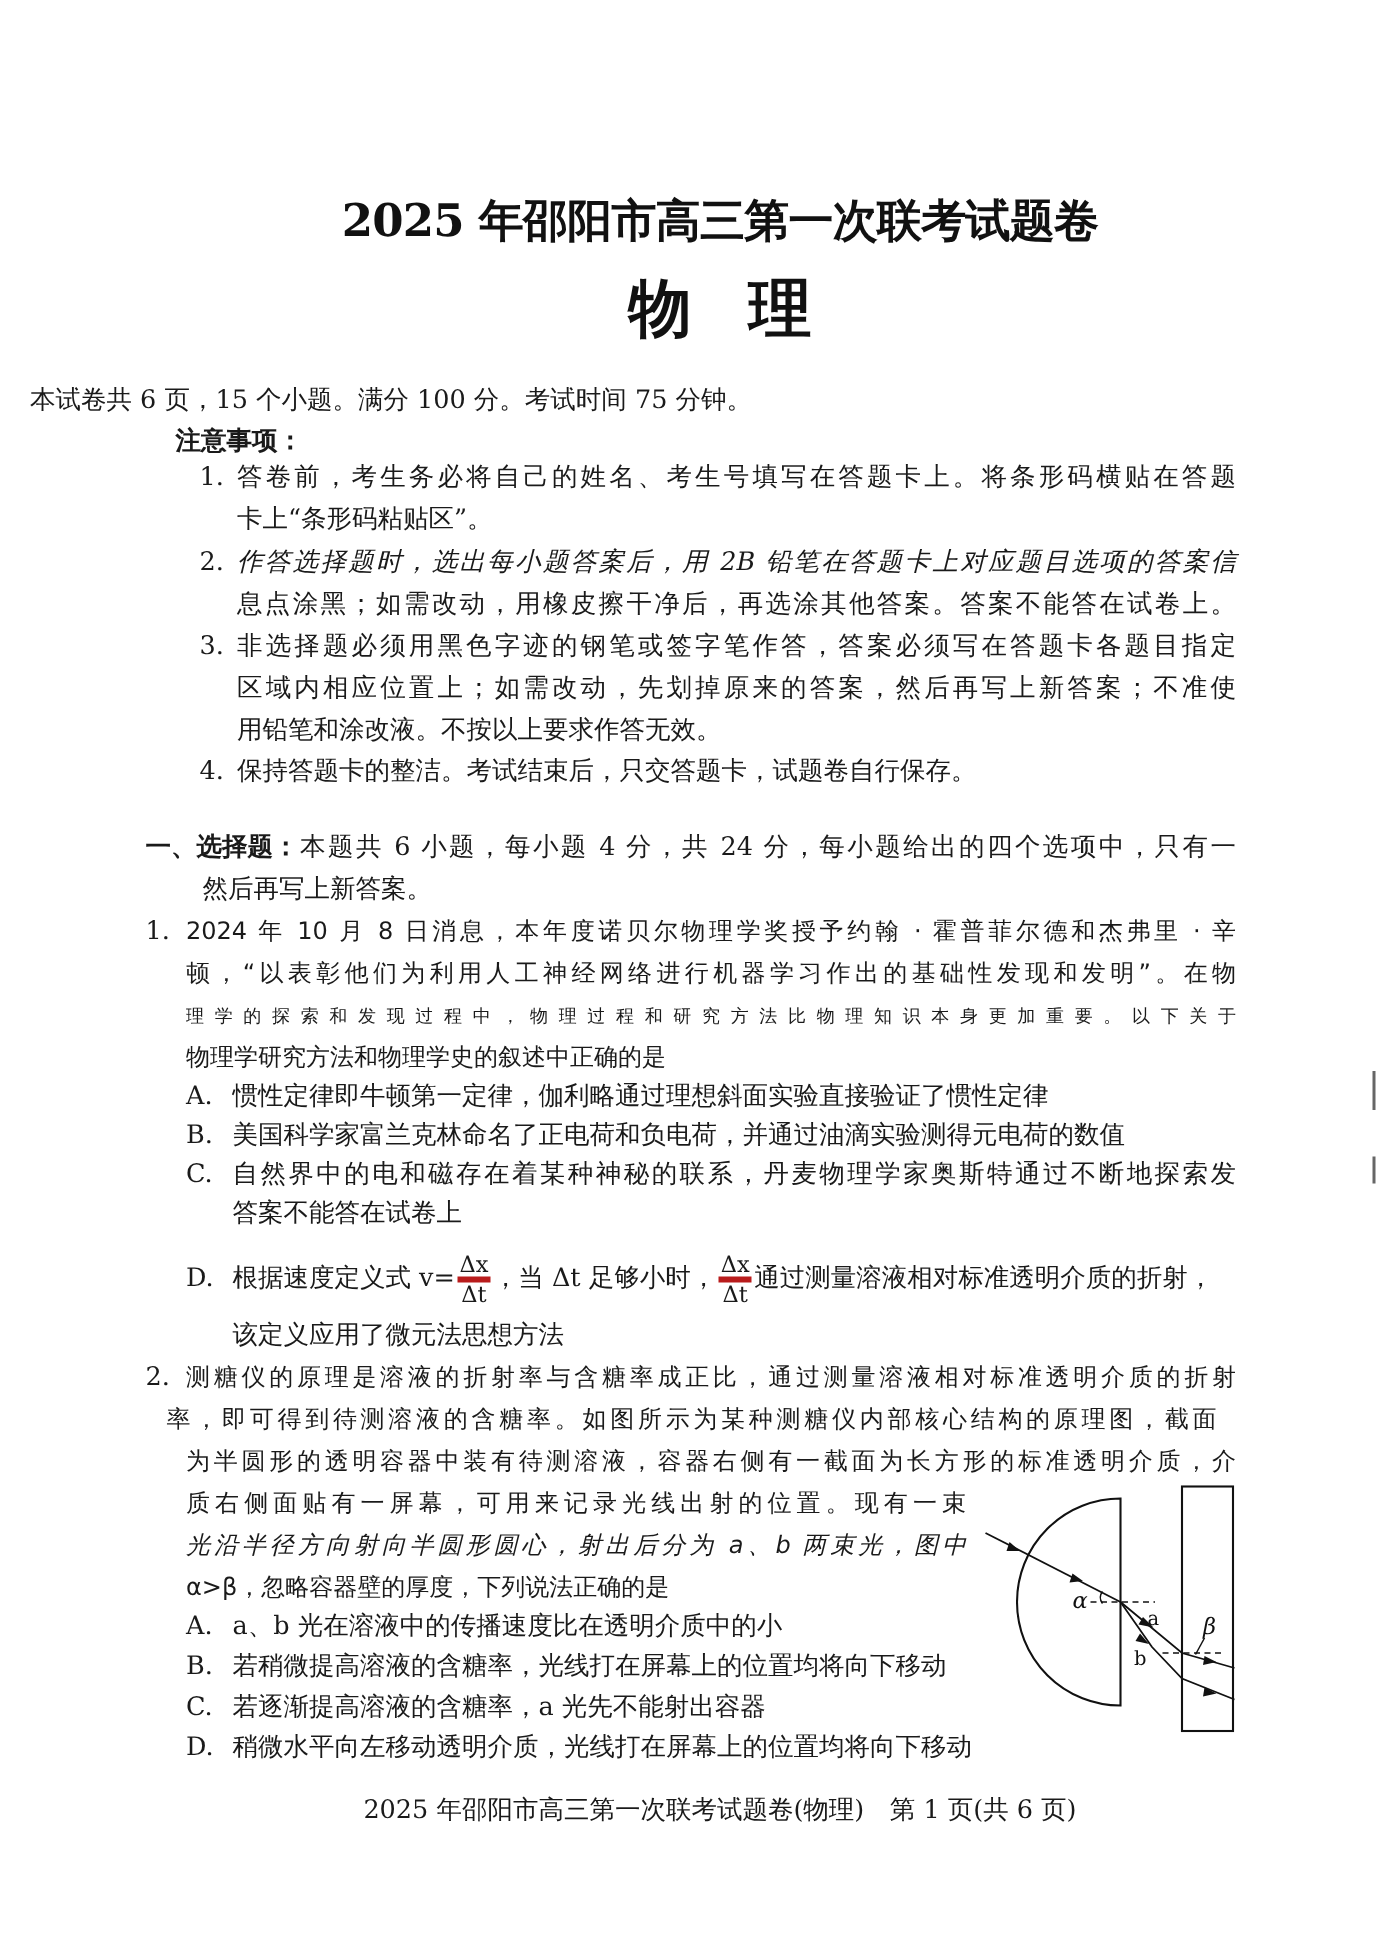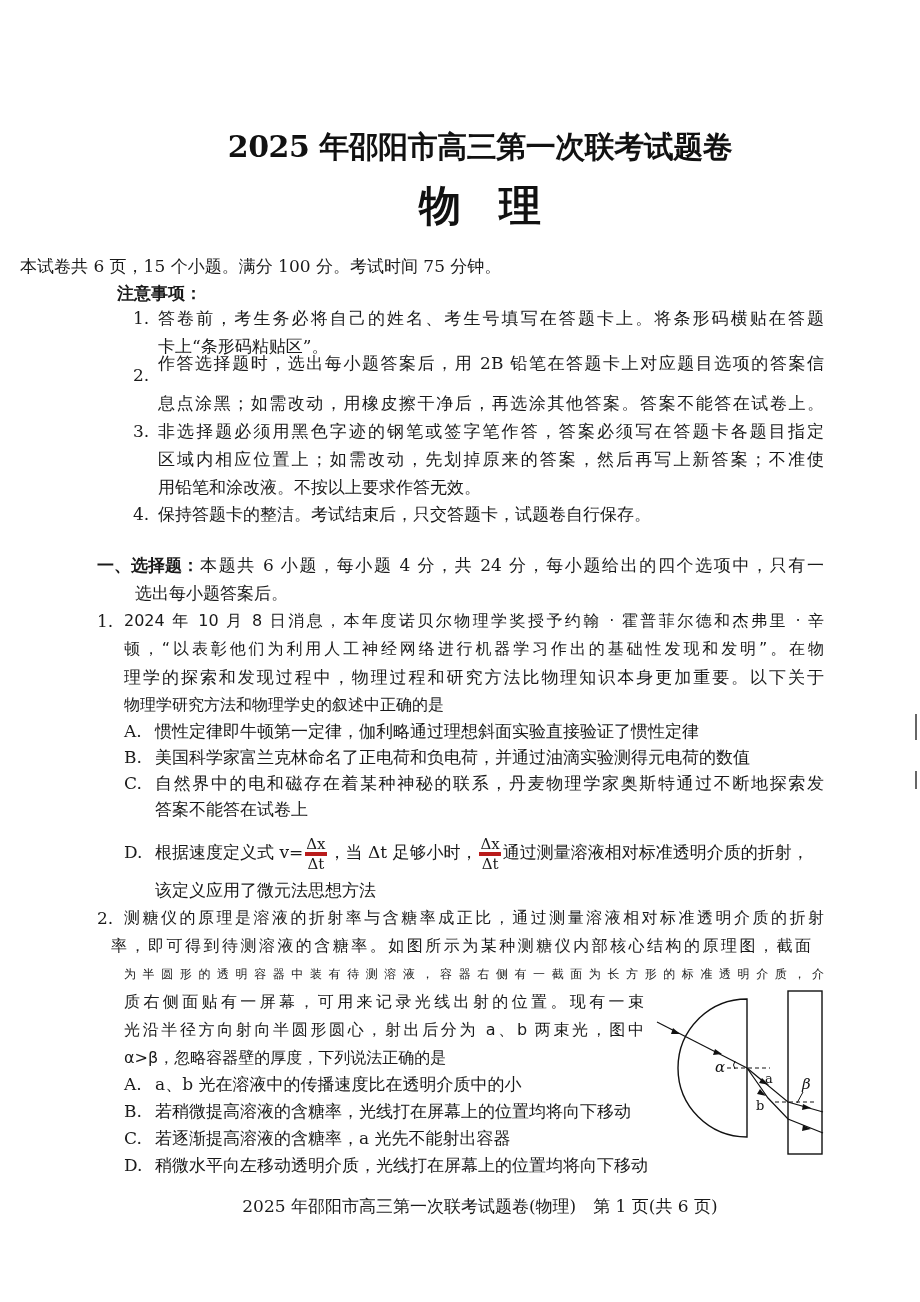--- a/index.html
+++ b/index.html
@@ -31,41 +31,41 @@
 <div class="abs info">本试卷共 6 页，15 个小题。满分 100 分。考试时间 75 分钟。</div>
 
 <div class="abs notice-h">注意事项：</div>
 
 <div>
   <div class="line" style="left:133px;top:306px;">1.</div>
   <div class="line justify" style="left:158px;top:306px;width:666px;">答卷前，考生务必将自己的姓名、考生号填写在答题卡上。将条形码横贴在答题</div>
   <div class="line" style="left:158px;top:334px;">卡上“条形码粘贴区”。</div>
 
   <div class="line" style="left:133px;top:363px;">2.</div>
-  <div class="line justify" style="left:158px;top:351px;width:666px;">作答选择题时，选出每小题答案后，用 2B 铅笔在答题卡上对应题目选项的答案信</div>
+  <div class="line justify" style="left:158px;top:363px;width:666px;font-style:italic;">作答选择题时，选出每小题答案后，用 2B 铅笔在答题卡上对应题目选项的答案信</div>
   <div class="line justify" style="left:158px;top:391px;width:666px;">息点涂黑；如需改动，用橡皮擦干净后，再选涂其他答案。答案不能答在试卷上。</div>
 
   <div class="line" style="left:133px;top:419px;">3.</div>
   <div class="line justify" style="left:158px;top:419px;width:666px;">非选择题必须用黑色字迹的钢笔或签字笔作答，答案必须写在答题卡各题目指定</div>
   <div class="line justify" style="left:158px;top:447px;width:666px;">区域内相应位置上；如需改动，先划掉原来的答案，然后再写上新答案；不准使</div>
   <div class="line" style="left:158px;top:475px;">用铅笔和涂改液。不按以上要求作答无效。</div>
 
   <div class="line" style="left:133px;top:502px;">4.</div>
   <div class="line" style="left:158px;top:502px;">保持答题卡的整洁。考试结束后，只交答题卡，试题卷自行保存。</div>
 </div>
 
 <div class="line sans bold" style="left:97px;top:553px;">一、选择题：</div>
 <div class="line justify" style="left:200px;top:553px;width:624px;">本题共 6 小题，每小题 4 分，共 24 分，每小题给出的四个选项中，只有一</div>
-<div class="line" style="left:135px;top:581px;">选出每小题答案后。</div>
+<div class="line" style="left:135px;top:581px;">然后再写上新答案。</div>
 
 <div>
   <div class="line" style="left:97px;top:609px;">1.</div>
   <div class="line sans justify" style="left:124px;top:609px;width:700px;font-size:16px;">2024 年 10 月 8 日消息，本年度诺贝尔物理学奖授予约翰 · 霍普菲尔德和杰弗里 · 辛</div>
   <div class="line sans justify" style="left:124px;top:637px;width:700px;font-size:16px;">顿，“以表彰他们为利用人工神经网络进行机器学习作出的基础性发现和发明”。在物</div>
-  <div class="line sans justify" style="left:124px;top:665px;width:700px;font-size:17px;">理学的探索和发现过程中，物理过程和研究方法比物理知识本身更加重要。以下关于</div>
+  <div class="line sans justify" style="left:124px;top:665px;width:700px;font-size:12px;">理学的探索和发现过程中，物理过程和研究方法比物理知识本身更加重要。以下关于</div>
   <div class="line sans" style="left:124px;top:693px;font-size:16px;">物理学研究方法和物理学史的叙述中正确的是</div>
 
   <div class="line" style="left:124px;top:719px;">A.</div>
   <div class="line" style="left:155px;top:719px;">惯性定律即牛顿第一定律，伽利略通过理想斜面实验直接验证了惯性定律</div>
 
   <div class="line" style="left:124px;top:745px;">B.</div>
   <div class="line" style="left:155px;top:745px;">美国科学家富兰克林命名了正电荷和负电荷，并通过油滴实验测得元电荷的数值</div>
 
   <div class="line" style="left:124px;top:771px;">C.</div>
   <div class="line justify" style="left:155px;top:771px;width:669px;">自然界中的电和磁存在着某种神秘的联系，丹麦物理学家奥斯特通过不断地探索发</div>
@@ -75,23 +75,23 @@
   <div class="line" style="left:155px;top:828px;line-height:48px;">
     <span>根据速度定义式 v=</span><span class="frac"><span class="num">Δx</span><span class="den">Δt</span></span><span>，当 Δt 足够小时，</span><span class="frac"><span class="num">Δx</span><span class="den">Δt</span></span><span>通过测量溶液相对标准透明介质的折射，</span>
   </div>
   <div class="line" style="left:155px;top:878px;">该定义应用了微元法思想方法</div>
 </div>
 
 <div>
   <div class="line" style="left:97px;top:906px;">2.</div>
   <div class="line sans justify" style="left:124px;top:906px;width:700px;font-size:16px;">测糖仪的原理是溶液的折射率与含糖率成正比，通过测量溶液相对标准透明介质的折射</div>
   <div class="line sans justify" style="left:111px;top:934px;width:700px;font-size:16px;">率，即可得到待测溶液的含糖率。如图所示为某种测糖仪内部核心结构的原理图，截面</div>
-  <div class="line sans justify" style="left:124px;top:962px;width:700px;font-size:12px;">为半圆形的透明容器中装有待测溶液，容器右侧有一截面为长方形的标准透明介质，介</div>
+  <div class="line sans justify" style="left:124px;top:962px;width:700px;font-size:16px;">为半圆形的透明容器中装有待测溶液，容器右侧有一截面为长方形的标准透明介质，介</div>
   <div class="line sans justify" style="left:124px;top:990px;width:520px;font-size:16px;">质右侧面贴有一屏幕，可用来记录光线出射的位置。现有一束</div>
-  <div class="line sans justify" style="left:124px;top:1018px;width:520px;font-size:16px;">光沿半径方向射向半圆形圆心，射出后分为 a、b 两束光，图中</div>
+  <div class="line sans justify" style="left:124px;top:1018px;width:520px;font-size:16px;font-style:italic;">光沿半径方向射向半圆形圆心，射出后分为 a、b 两束光，图中</div>
   <div class="line sans" style="left:124px;top:1046px;font-size:16px;">α&gt;β，忽略容器壁的厚度，下列说法正确的是</div>
 
   <div class="line" style="left:124px;top:1072px;">A.</div>
   <div class="line" style="left:155px;top:1072px;">a、b 光在溶液中的传播速度比在透明介质中的小</div>
   <div class="line" style="left:124px;top:1099px;">B.</div>
   <div class="line" style="left:155px;top:1099px;">若稍微提高溶液的含糖率，光线打在屏幕上的位置均将向下移动</div>
   <div class="line" style="left:124px;top:1126px;">C.</div>
   <div class="line" style="left:155px;top:1126px;">若逐渐提高溶液的含糖率，a 光先不能射出容器</div>
   <div class="line" style="left:124px;top:1153px;">D.</div>
   <div class="line" style="left:155px;top:1153px;">稍微水平向左移动透明介质，光线打在屏幕上的位置均将向下移动</div>

